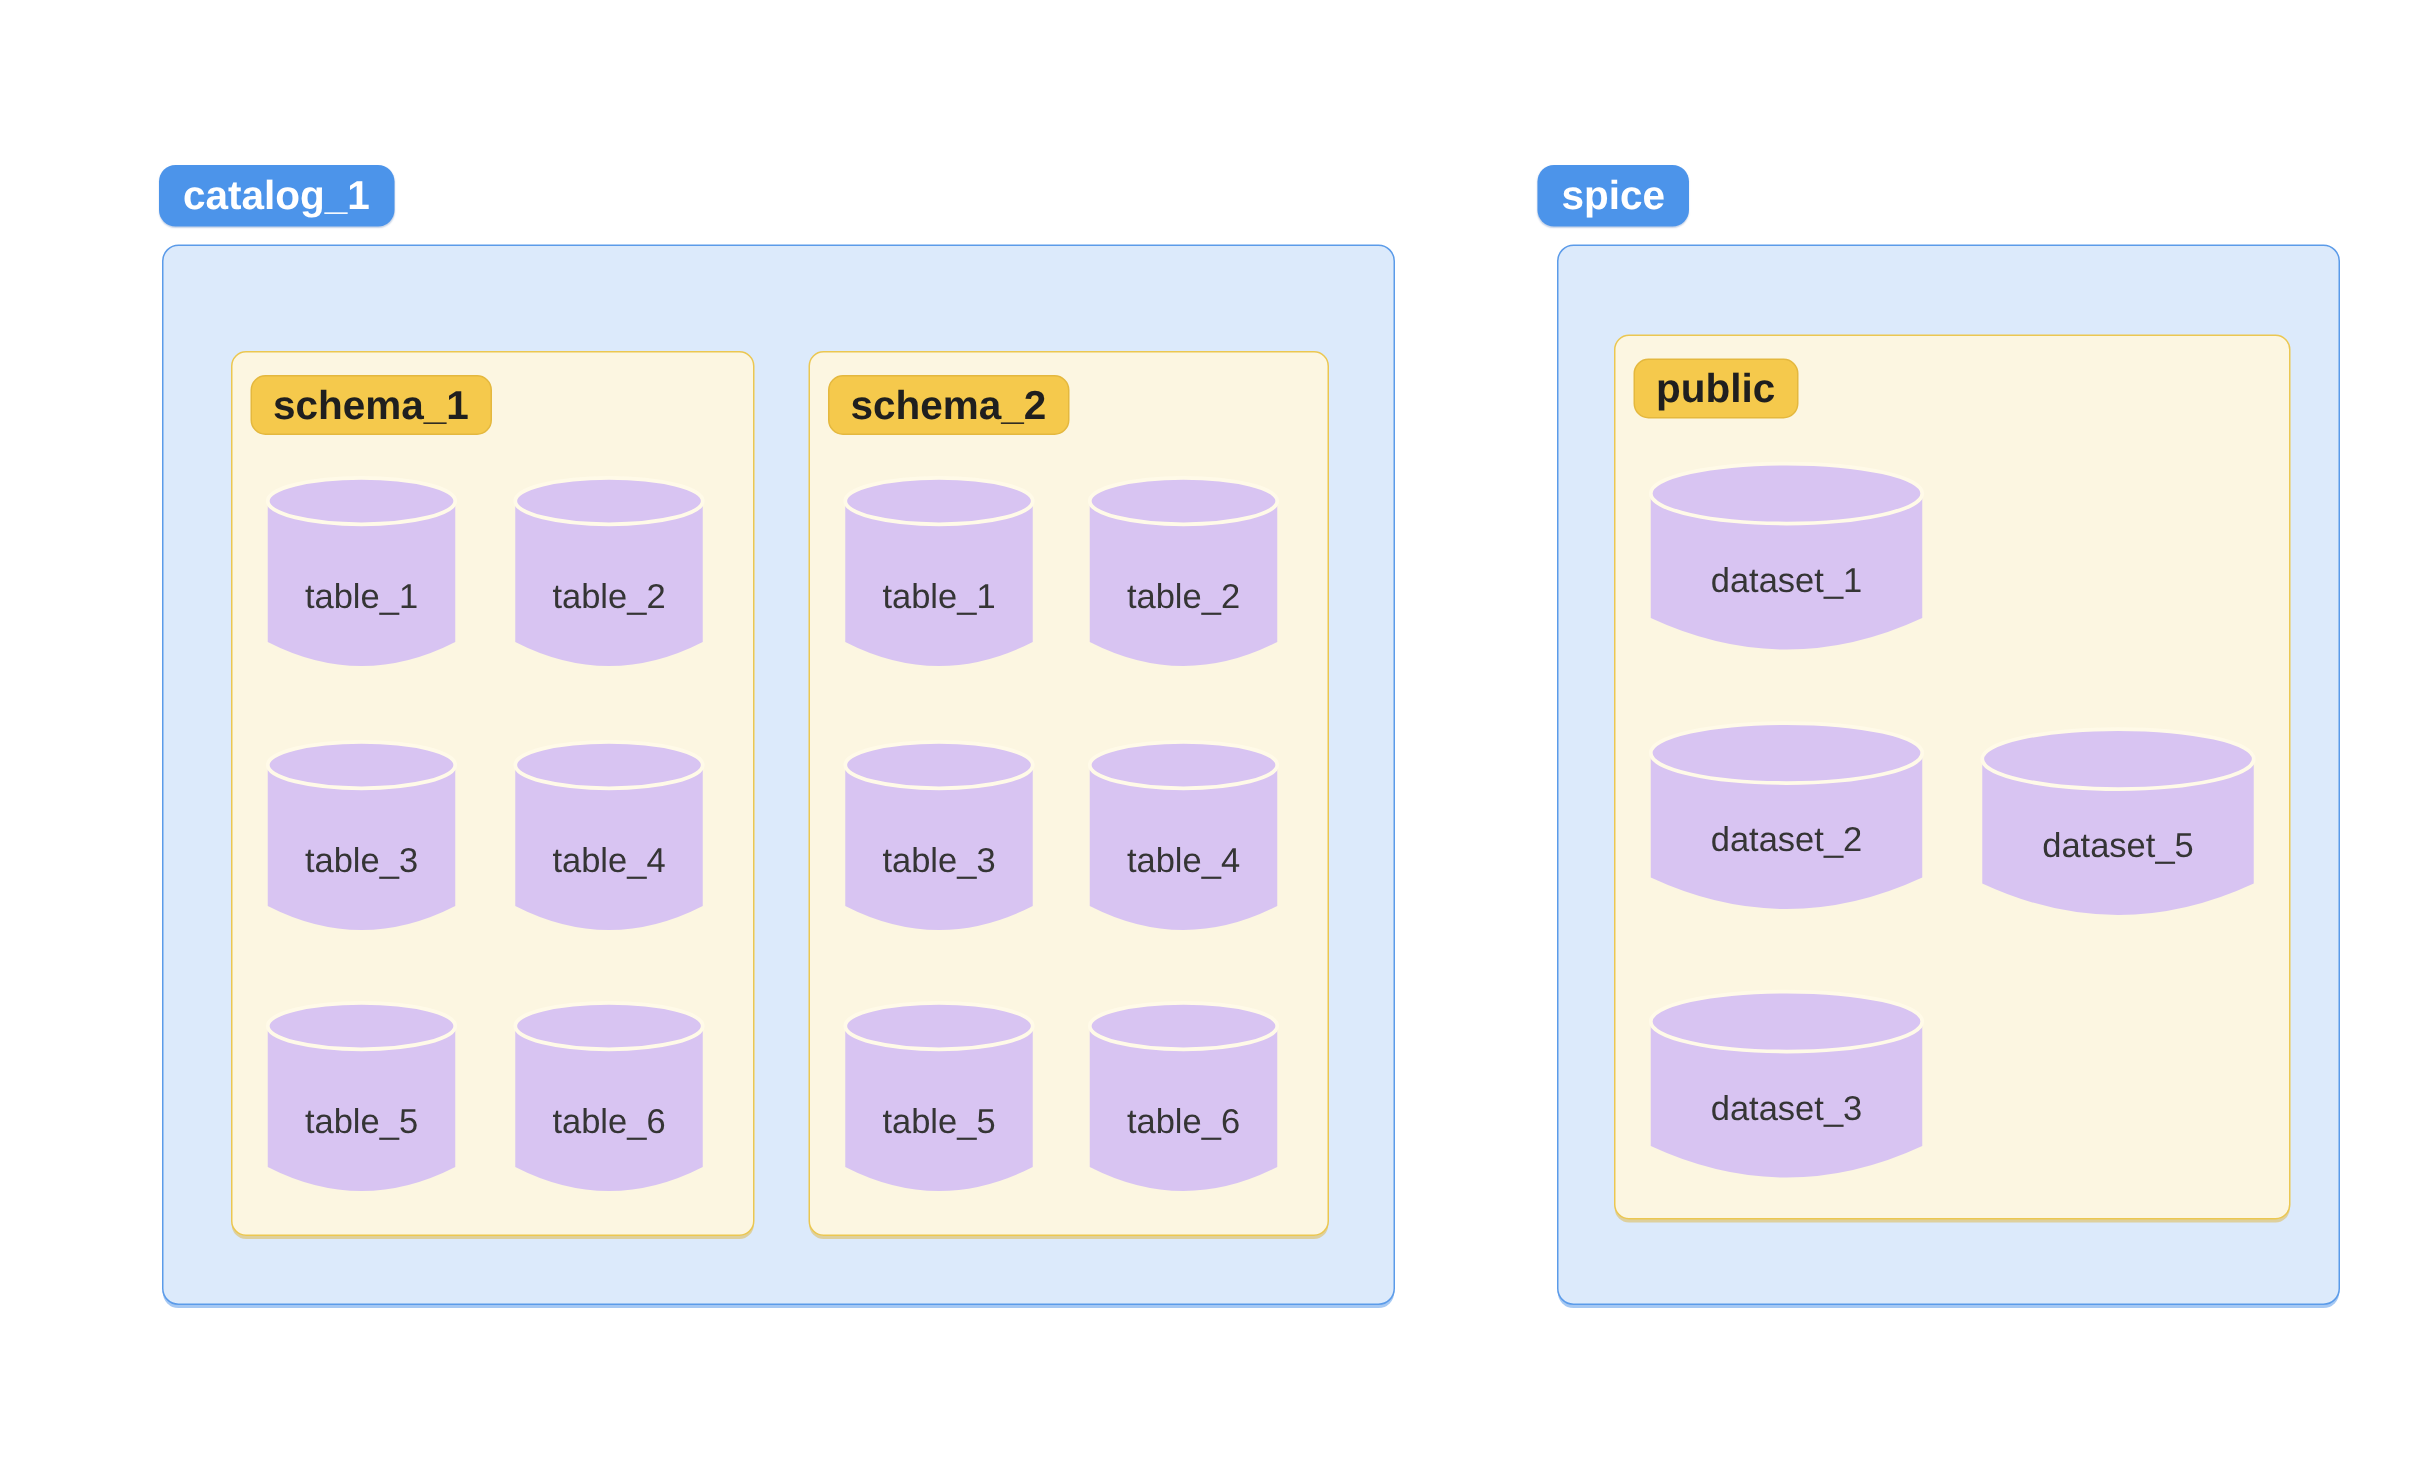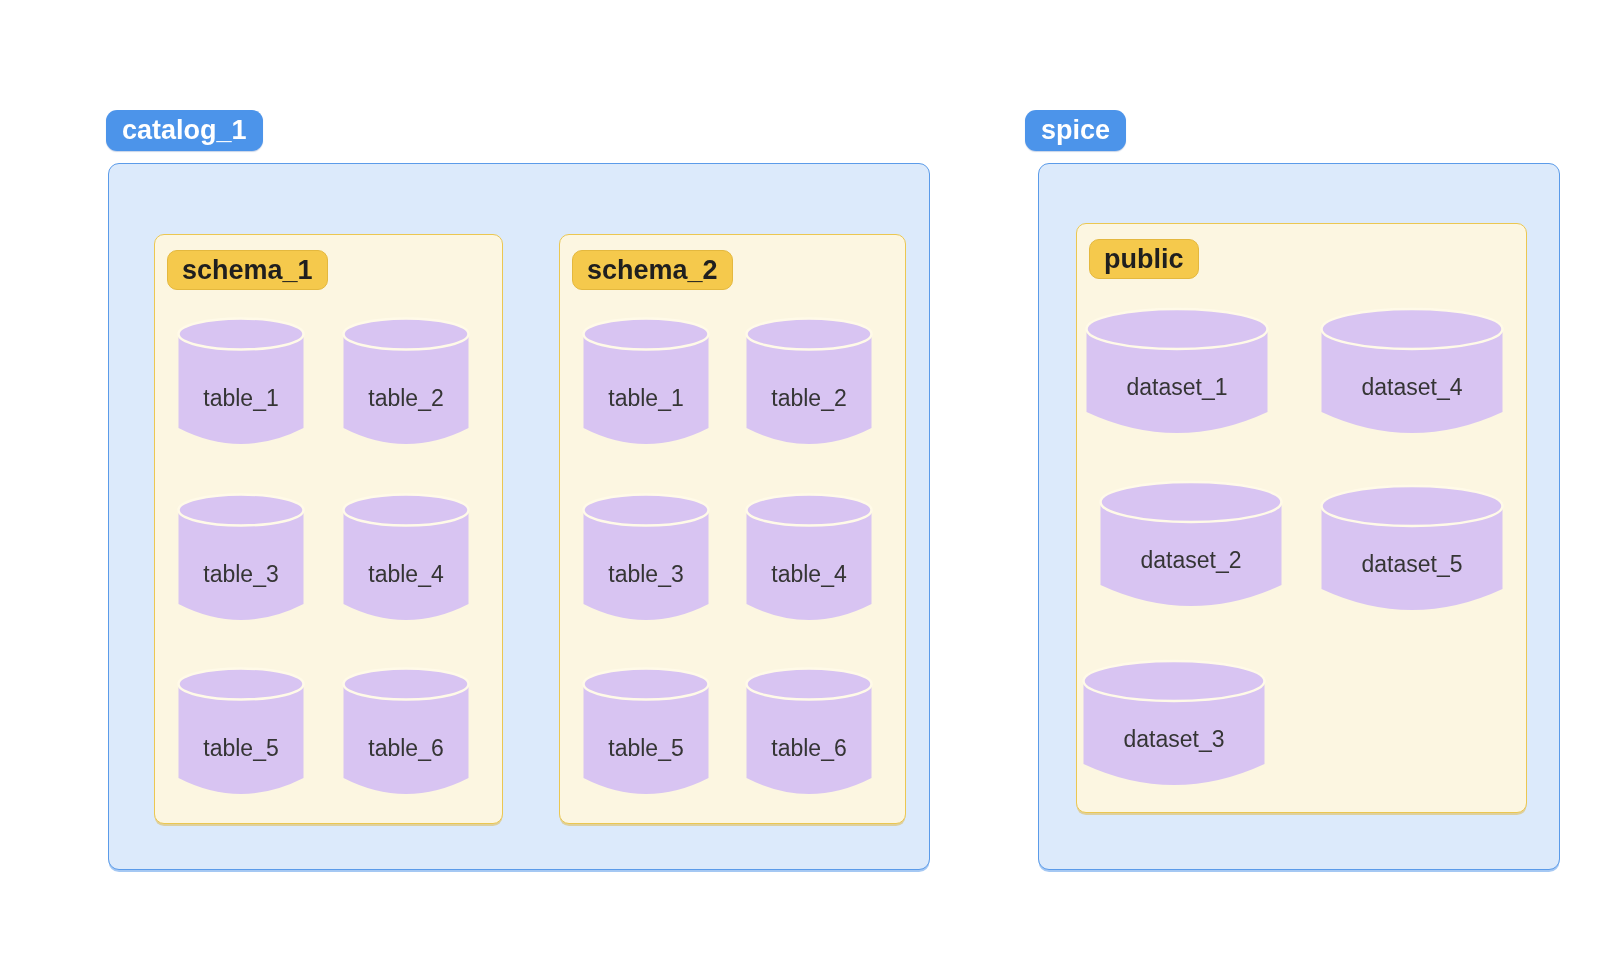--- a/index.html
+++ b/index.html
@@ -37,21 +37,21 @@
   
   .schema-box{
     position:absolute;width:349px;height:590px;box-sizing:border-box;
     background:var(--schema-box-bg);
     border:1.6px solid var(--schema-box-border);
     border-radius:10px;
     box-shadow:0 2.5px 0 -0.5px rgba(224,185,80,.55);
   }
   .schema-box .badge-yellow{left:12px;top:15px;}
   .pos-schema1{left:45px;top:70px;}
-  .pos-schema2{left:430px;top:70px;width:347px;margin-left:20px;}
+  .pos-schema2{left:430px;top:70px;width:347px;}
   .pos-public{left:37px;top:59px;width:451px;}
   
   .cyl{position:absolute;}
   .cyl-t{width:128px;height:128px;}
   .cyl-d{width:184px;height:127px;}
   .cyl svg{position:absolute;left:0;top:0;width:100%;height:100%;display:block;}
   .cyl svg .body{fill:var(--cylinder-fill);}
   .cyl svg .lid{fill:var(--cylinder-fill);stroke:var(--cylinder-arc-stroke);stroke-width:2.5;}
   .cyl-label{
     position:absolute;left:0;right:0;top:63%;transform:translateY(-50%);
@@ -162,49 +162,42 @@
     </div>
   </div>
 
   <div class="badge badge-blue pos-spice-badge">spice</div>
 
   <div class="container pos-spice">
 
     <div class="schema-box pos-public">
       <div class="badge badge-yellow">public</div>
 
-      <div class="cyl cyl-d" style="left:8px;top:83px">
+      <div class="cyl cyl-d" style="left:22px;top:83px">
         <svg viewBox="0 0 184 127" aria-hidden="true">
           <path class="body" d="M1.5 22 L1.5 105 Q92 147 182.5 105 L182.5 22 Z"></path>
           <ellipse class="lid" cx="92" cy="22" rx="90.5" ry="20"></ellipse>
         </svg>
         <div class="cyl-label">dataset_1</div>
       </div>
-      <div class="cyl cyl-d" style="left:243px;top:83px">
-        <svg viewBox="0 0 184 127" aria-hidden="true">
-          <path class="body" d="M1.5 22 L1.5 105 Q92 147 182.5 105 L182.5 22 Z"></path>
-          <ellipse class="lid" cx="92" cy="22" rx="90.5" ry="20"></ellipse>
-        </svg>
-        <div class="cyl-label">dataset_4</div>
-      </div>
       <div class="cyl cyl-d" style="left:22px;top:256px">
         <svg viewBox="0 0 184 127" aria-hidden="true">
           <path class="body" d="M1.5 22 L1.5 105 Q92 147 182.5 105 L182.5 22 Z"></path>
           <ellipse class="lid" cx="92" cy="22" rx="90.5" ry="20"></ellipse>
         </svg>
         <div class="cyl-label">dataset_2</div>
       </div>
       <div class="cyl cyl-d" style="left:243px;top:260px">
         <svg viewBox="0 0 184 127" aria-hidden="true">
           <path class="body" d="M1.5 22 L1.5 105 Q92 147 182.5 105 L182.5 22 Z"></path>
           <ellipse class="lid" cx="92" cy="22" rx="90.5" ry="20"></ellipse>
         </svg>
         <div class="cyl-label">dataset_5</div>
       </div>
-      <div class="cyl cyl-d" style="left:5px;top:435px">
+      <div class="cyl cyl-d" style="left:22px;top:435px">
         <svg viewBox="0 0 184 127" aria-hidden="true">
           <path class="body" d="M1.5 22 L1.5 105 Q92 147 182.5 105 L182.5 22 Z"></path>
           <ellipse class="lid" cx="92" cy="22" rx="90.5" ry="20"></ellipse>
         </svg>
         <div class="cyl-label">dataset_3</div>
       </div>
     </div>
   </div>
 
 </div>

